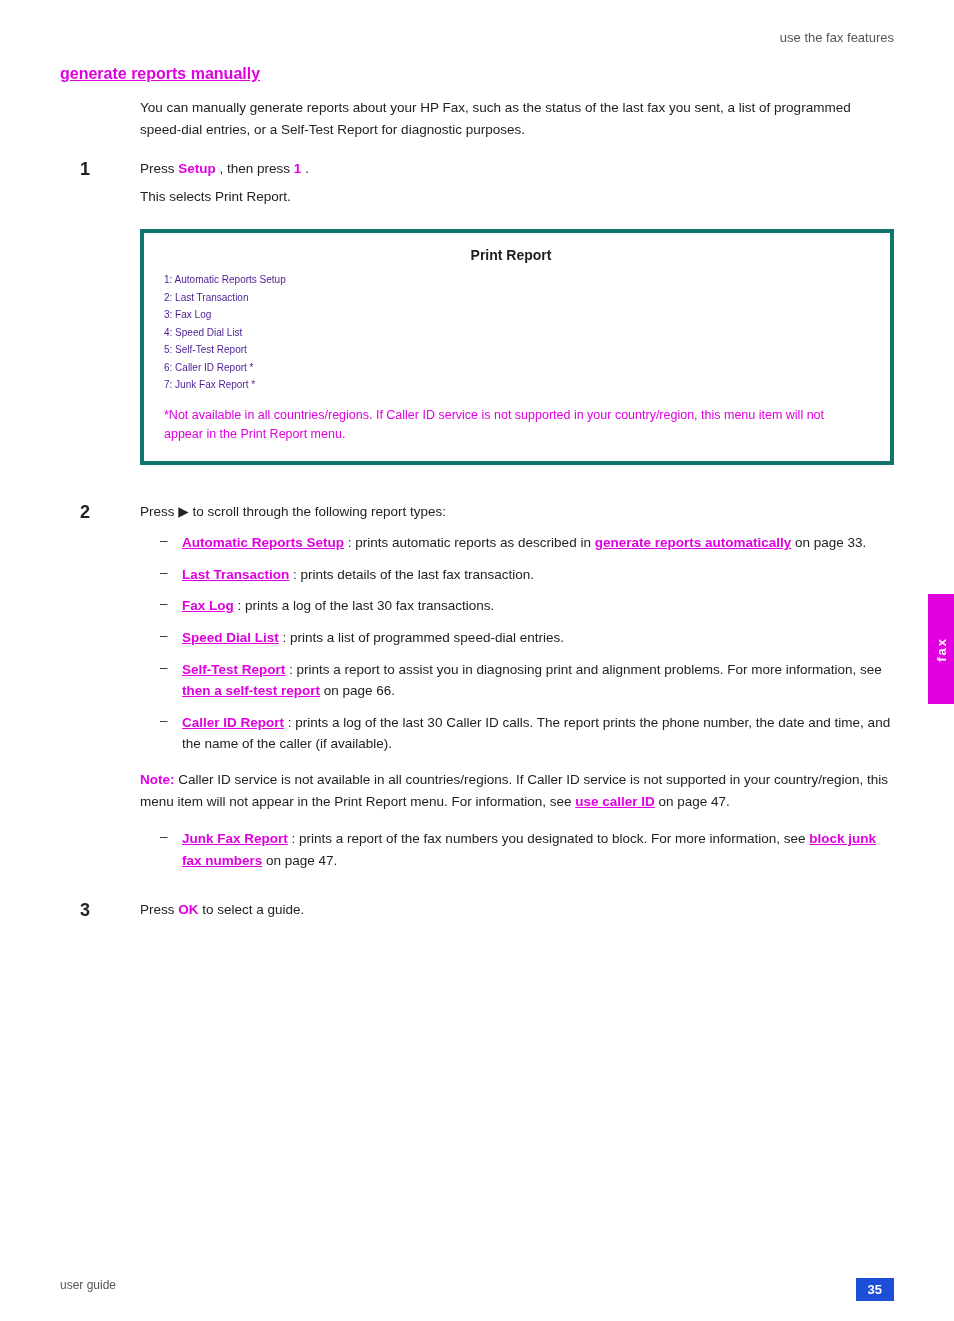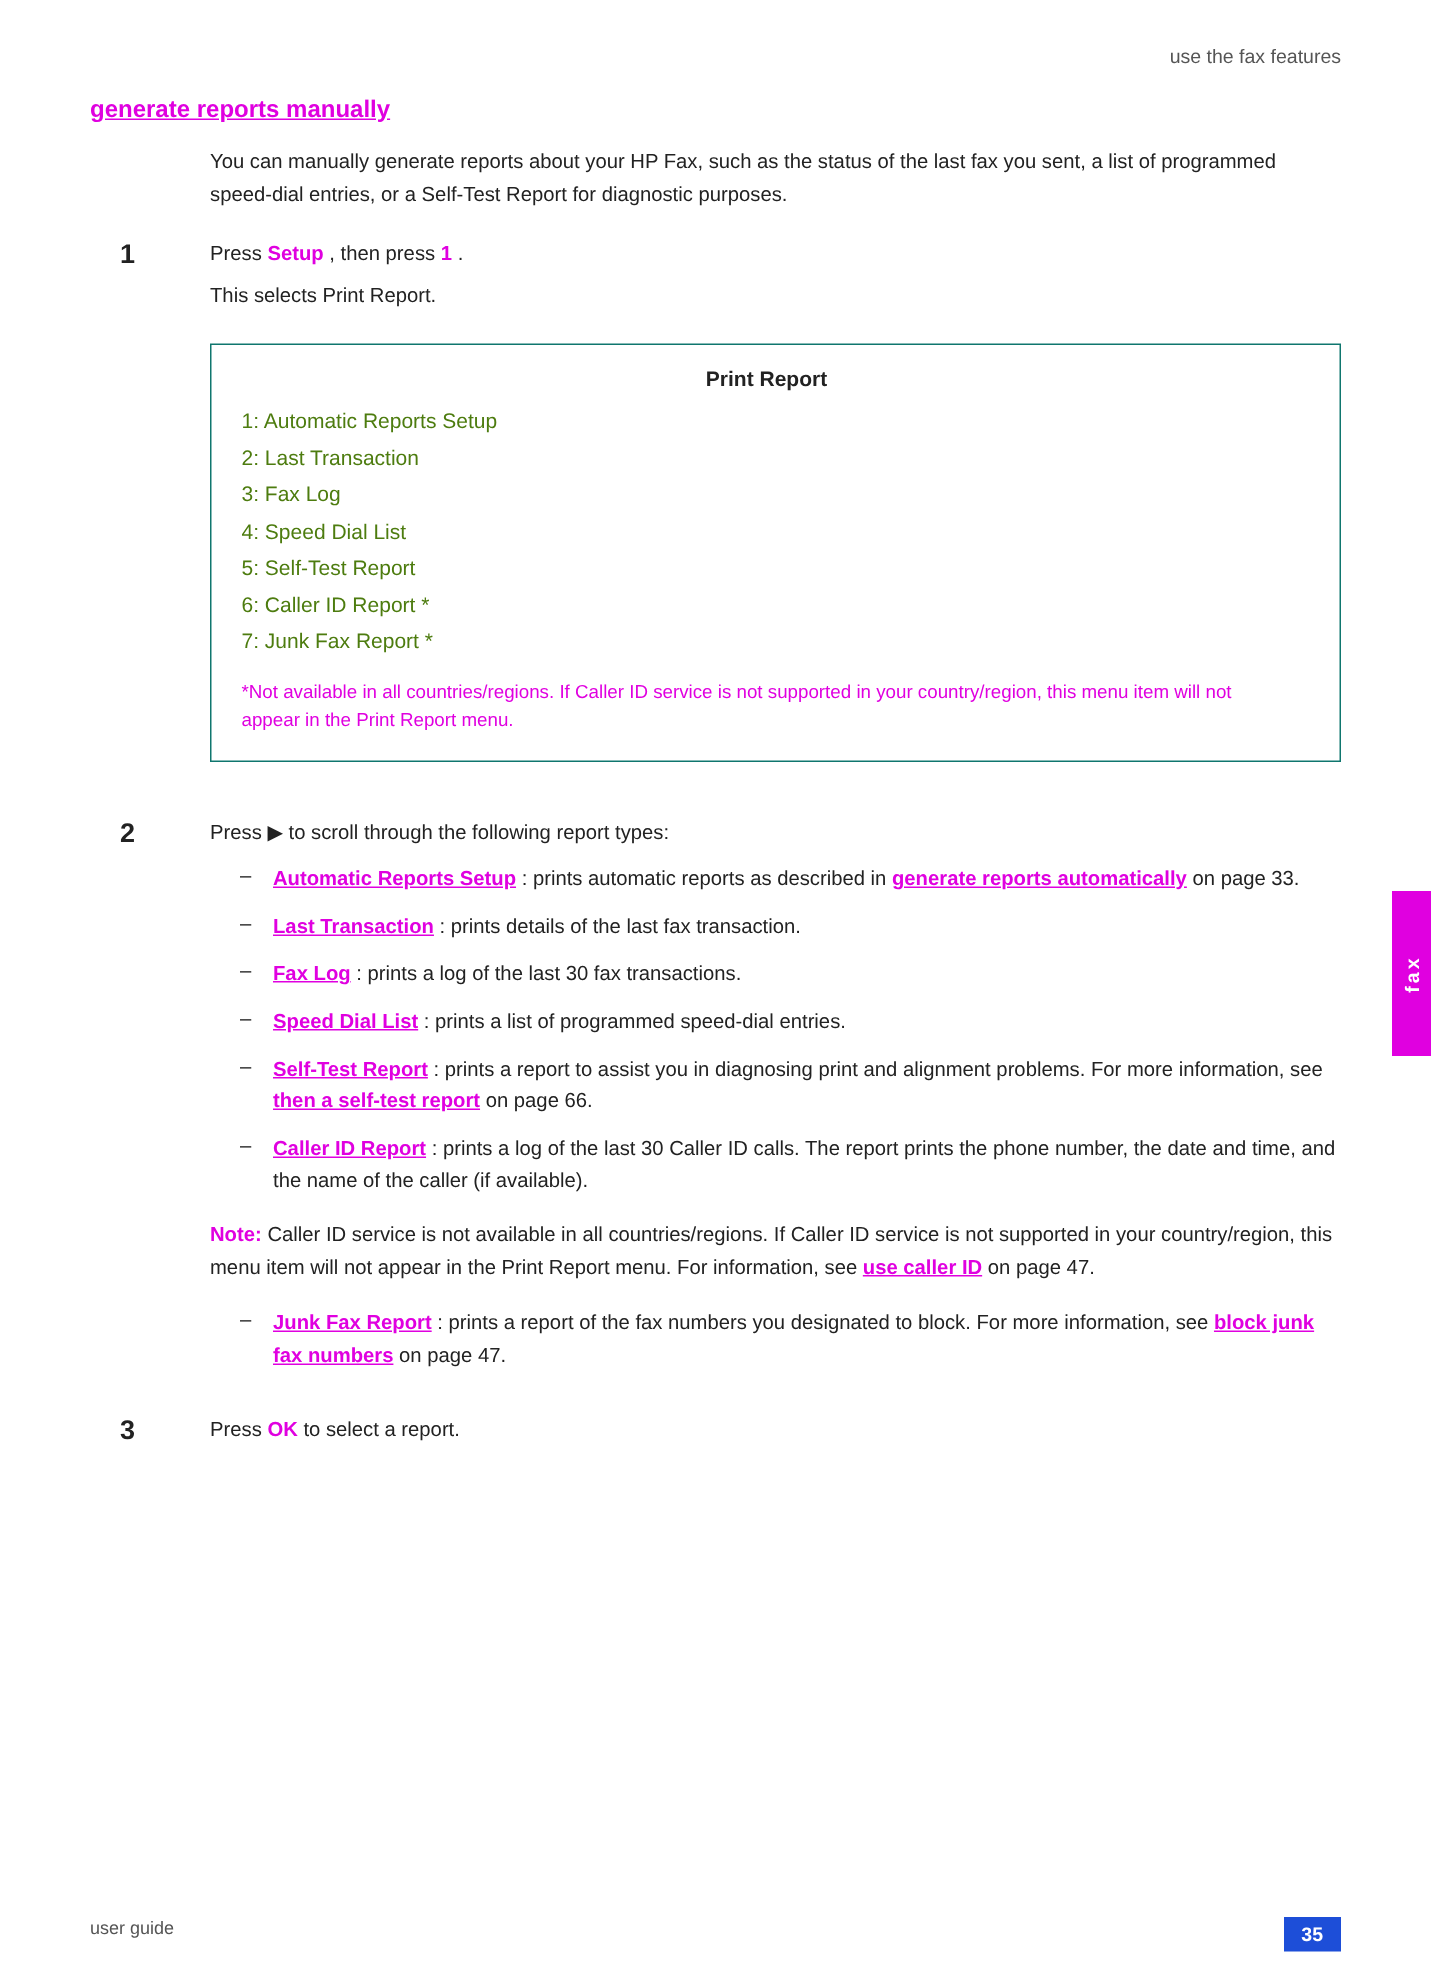--- a/index.html
+++ b/index.html
@@ -77,40 +77,40 @@
       font-weight: bold;
     }
 
     .sub-text {
       font-size: 13.5px;
       line-height: 1.6;
       margin-bottom: 12px;
     }
 
     .print-report-box {
-      border: 1px solid #0f766e;
+      border: 4px solid #0f766e;
       padding: 14px 32px 16px 20px;
       display: inline-block;
       margin: 10px 0 18px 0;
       min-width: 260px;
       background: #fff;
     }
 
     .print-report-box .box-title {
       font-weight: bold;
       font-size: 14px;
       text-align: center;
       margin-bottom: 8px;
       color: #222;
     }
 
     .print-report-box .box-items {
-      font-size: 14px;
+      font-size: 10px;
       line-height: 1.75;
-      color: #4d7c0f;
+      color: #4c1d95;
       list-style: none;
     }
 
     .print-report-box .note-text {
       font-size: 12.5px;
       color: #e000e0;
       margin-top: 12px;
       line-height: 1.55;
     }
 
@@ -314,21 +314,21 @@
 
       </div>
     </div>
 
     <div class="step-block">
       <div class="step-number">3</div>
       <div class="step-content">
         <div class="step-text">
           <span>Press </span>
           <span class="highlight">OK</span>
-          <span> to select a report.</span>
+          <span> to select a guide.</span>
         </div>
       </div>
     </div>
 
   </div>
 
   <div style="position:absolute; right:0; top:45%; height:110px; background:#e000e0; display:flex; align-items:center; justify-content:center; width:26px;">
     <span style="color:#fff; font-size:13px; font-weight:bold; writing-mode:vertical-lr; transform:rotate(180deg); letter-spacing:2px;">fax</span>
   </div>
 

